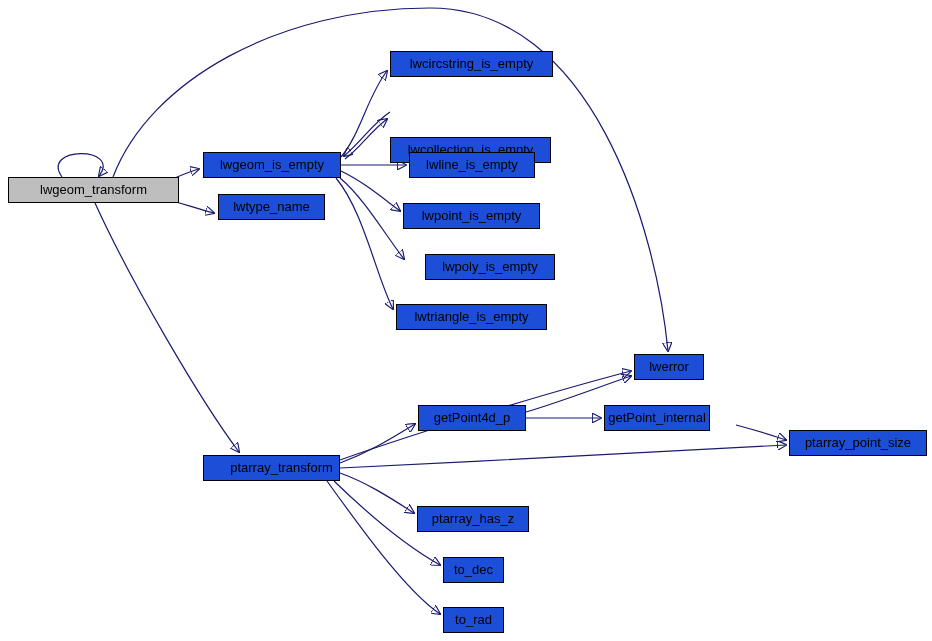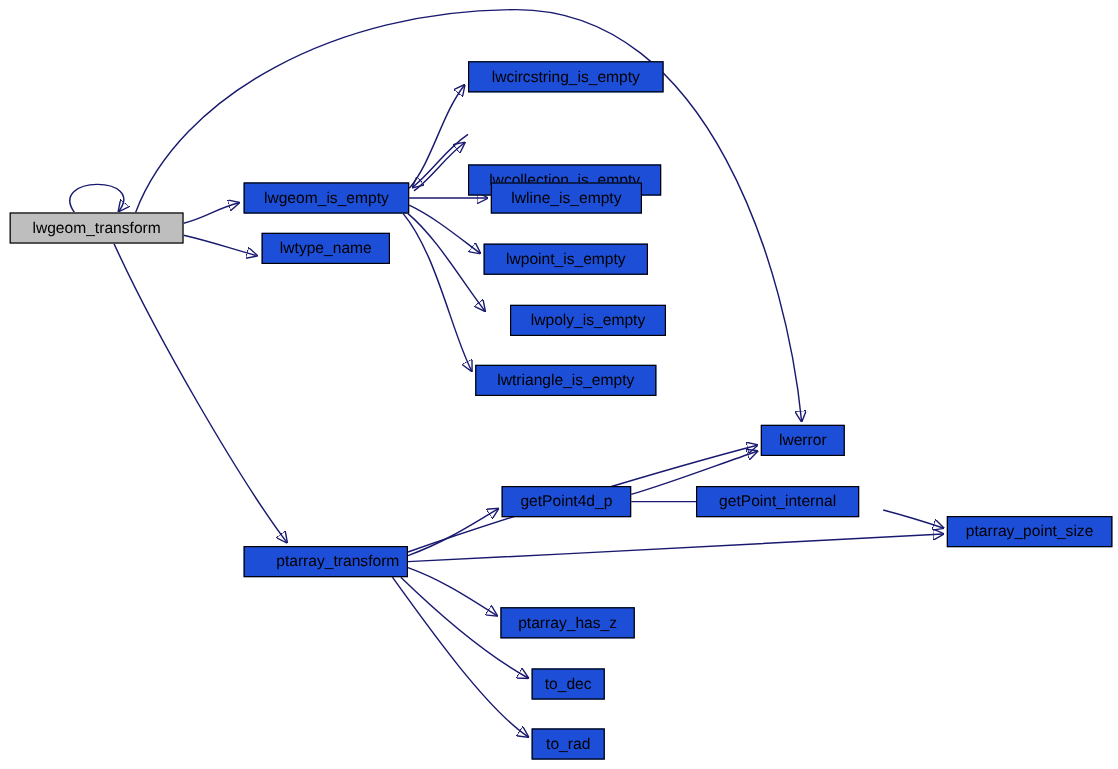--- a/index.html
+++ b/index.html
@@ -91,31 +91,31 @@
 
     <path d="M 327 481 C 360 527, 406 591, 440 614" marker-end="url(#arrow)"></path>
 
     <path d="M 526 412 C 560 402, 596 388, 631 376" marker-end="url(#arrow)"></path>
 
     <path d="M 526 418 L 601 418" marker-end="url(#arrow)"></path>
 
     <path d="M 736 425 C 755 430, 768 434, 786 440" marker-end="url(#arrow)"></path>
   </svg>
 
-  <div class="node highlight" style="left:8px;   top:177px; width:145px; height:26px;">lwgeom_transform</div>
+  <div class="node highlight" style="left:8px;   top:177px; width:171px; height:26px;">lwgeom_transform</div>
   <div class="node" style="left:203px; top:152px; width:138px; height:26px;">lwgeom_is_empty</div>
   <div class="node" style="left:218px; top:194px; width:107px; height:26px;">lwtype_name</div>
   <div class="node" style="left:390px; top:51px;  width:163px; height:26px;">lwcircstring_is_empty</div>
   <div class="node" style="left:390px; top:102px; width:161px; height:26px;margin-top:35px;">lwcollection_is_empty</div>
   <div class="node" style="left:409px; top:152px; width:126px; height:26px;">lwline_is_empty</div>
   <div class="node" style="left:403px; top:203px; width:137px; height:26px;">lwpoint_is_empty</div>
   <div class="node" style="left:425px; top:254px; width:130px; height:26px;">lwpoly_is_empty</div>
   <div class="node" style="left:396px; top:304px; width:151px; height:26px;">lwtriangle_is_empty</div>
   <div class="node" style="left:634px; top:354px; width:70px;  height:26px;">lwerror</div>
   <div class="node" style="left:418px; top:405px; width:108px; height:26px;">getPoint4d_p</div>
-  <div class="node" style="left:580px; top:405px; width:136px; height:26px;">getPoint_internal</div>
+  <div class="node" style="left:604px; top:405px; width:106px; height:26px;">getPoint_internal</div>
   <div class="node" style="left:789px; top:430px; width:138px; height:26px;">ptarray_point_size</div>
   <div class="node" style="left:203px; top:455px; width:137px; height:26px;padding-left:20px;">ptarray_transform</div>
   <div class="node" style="left:417px; top:506px; width:112px; height:26px;">ptarray_has_z</div>
   <div class="node" style="left:443px; top:557px; width:61px;  height:26px;">to_dec</div>
   <div class="node" style="left:443px; top:607px; width:61px;  height:26px;">to_rad</div>
 
 </div>
 
 </body></html>

